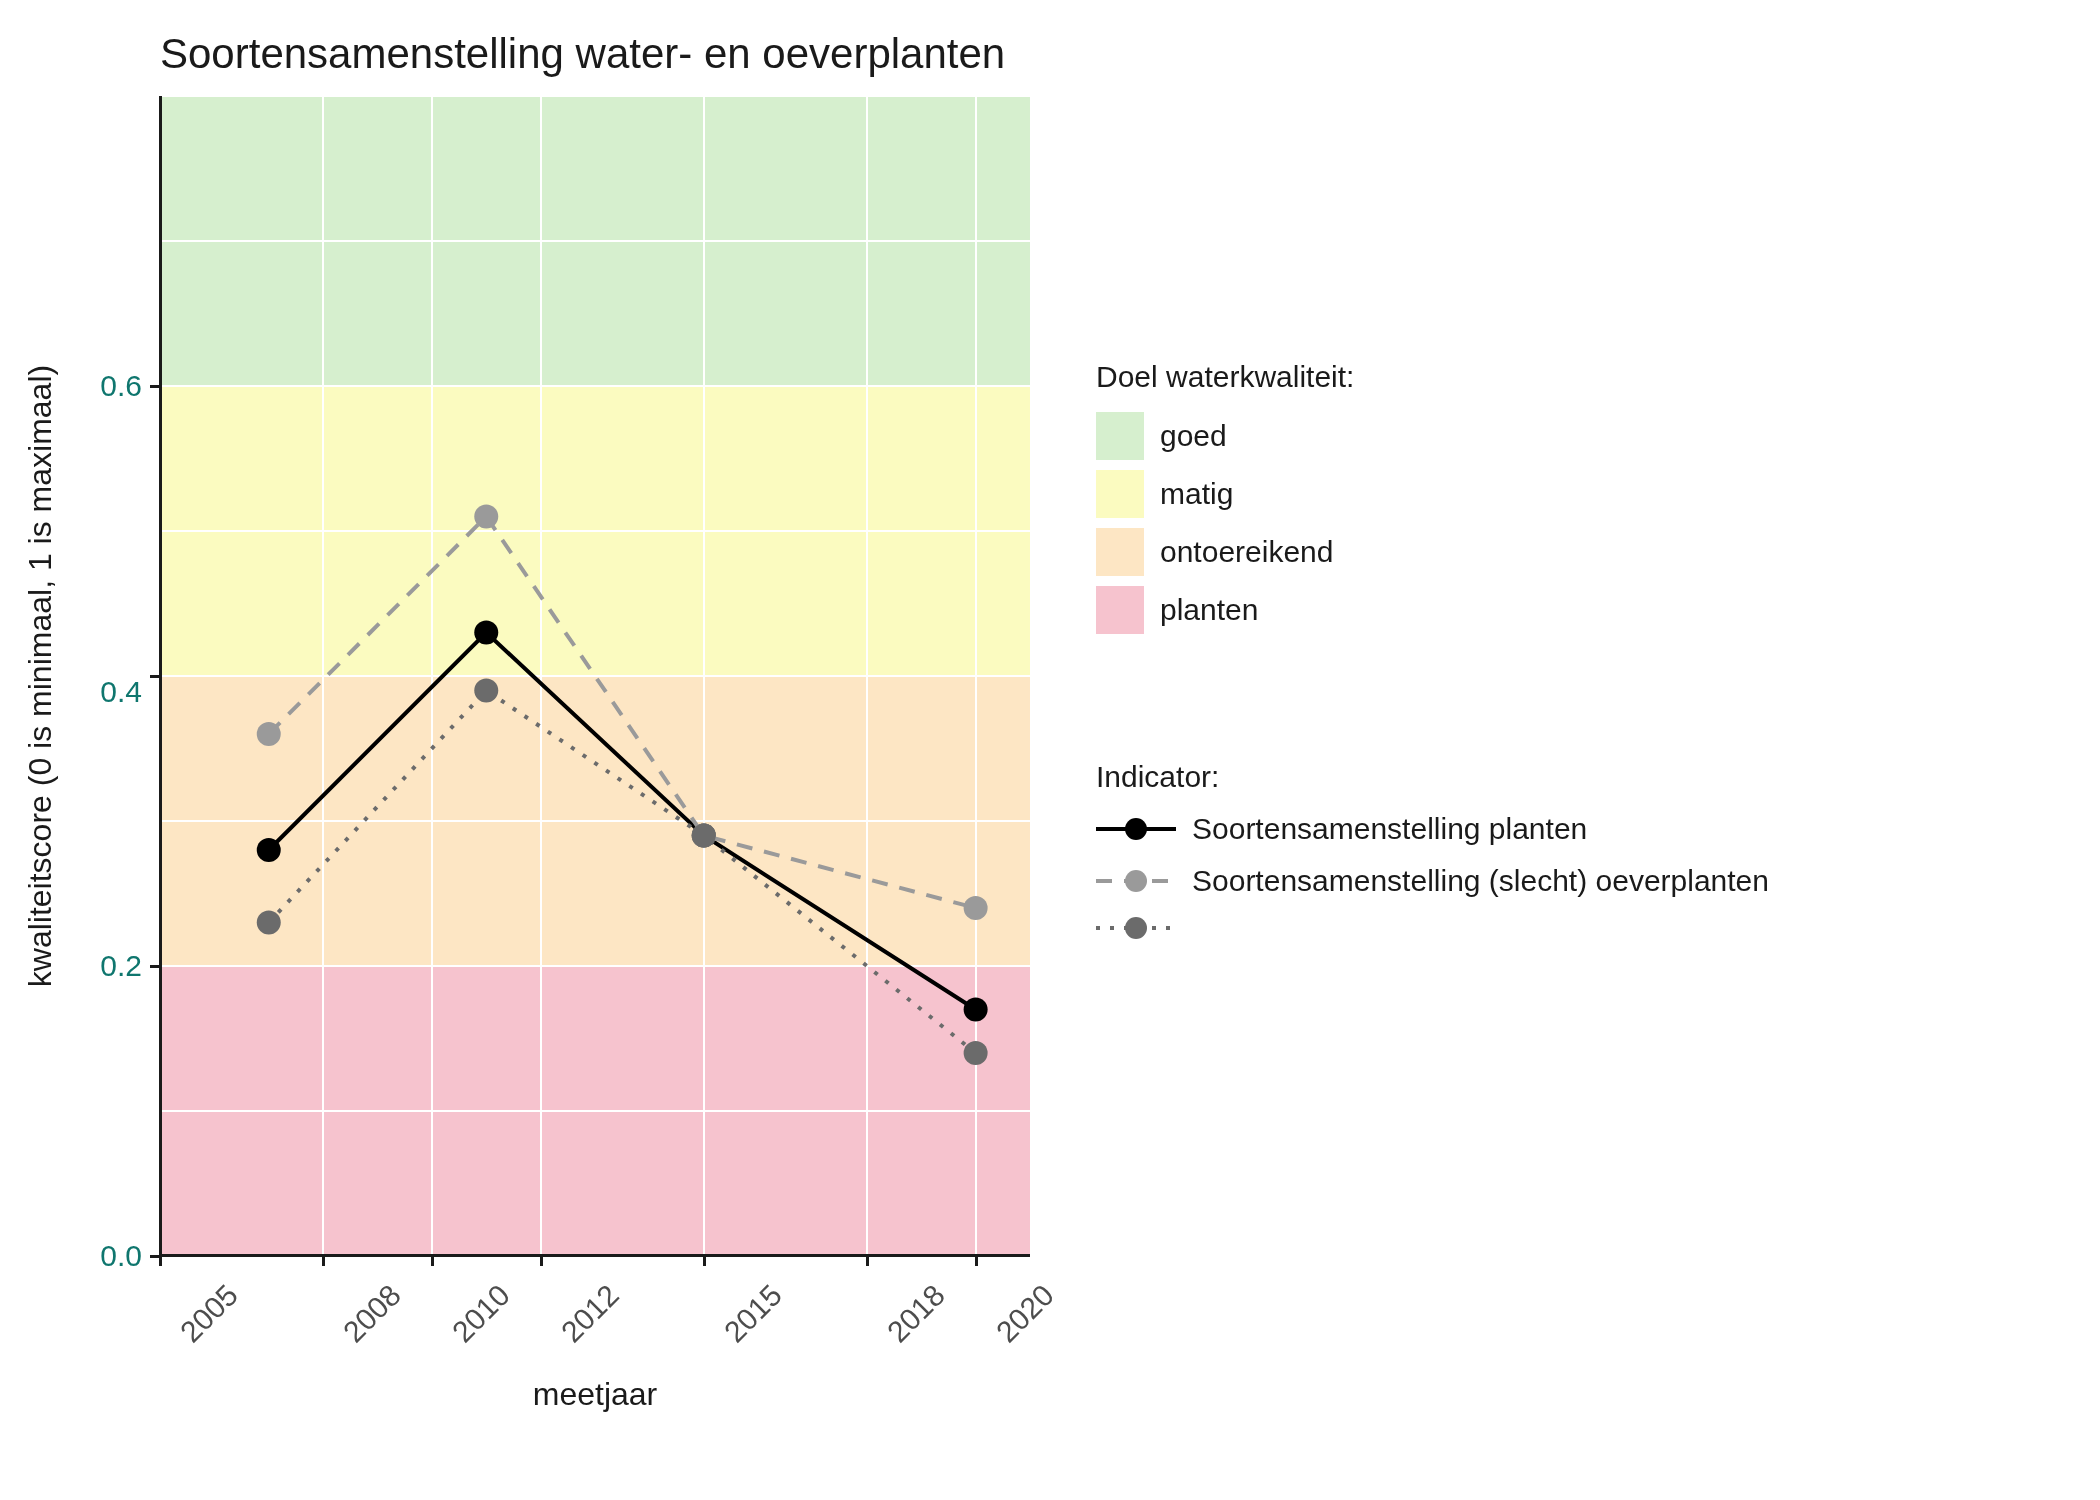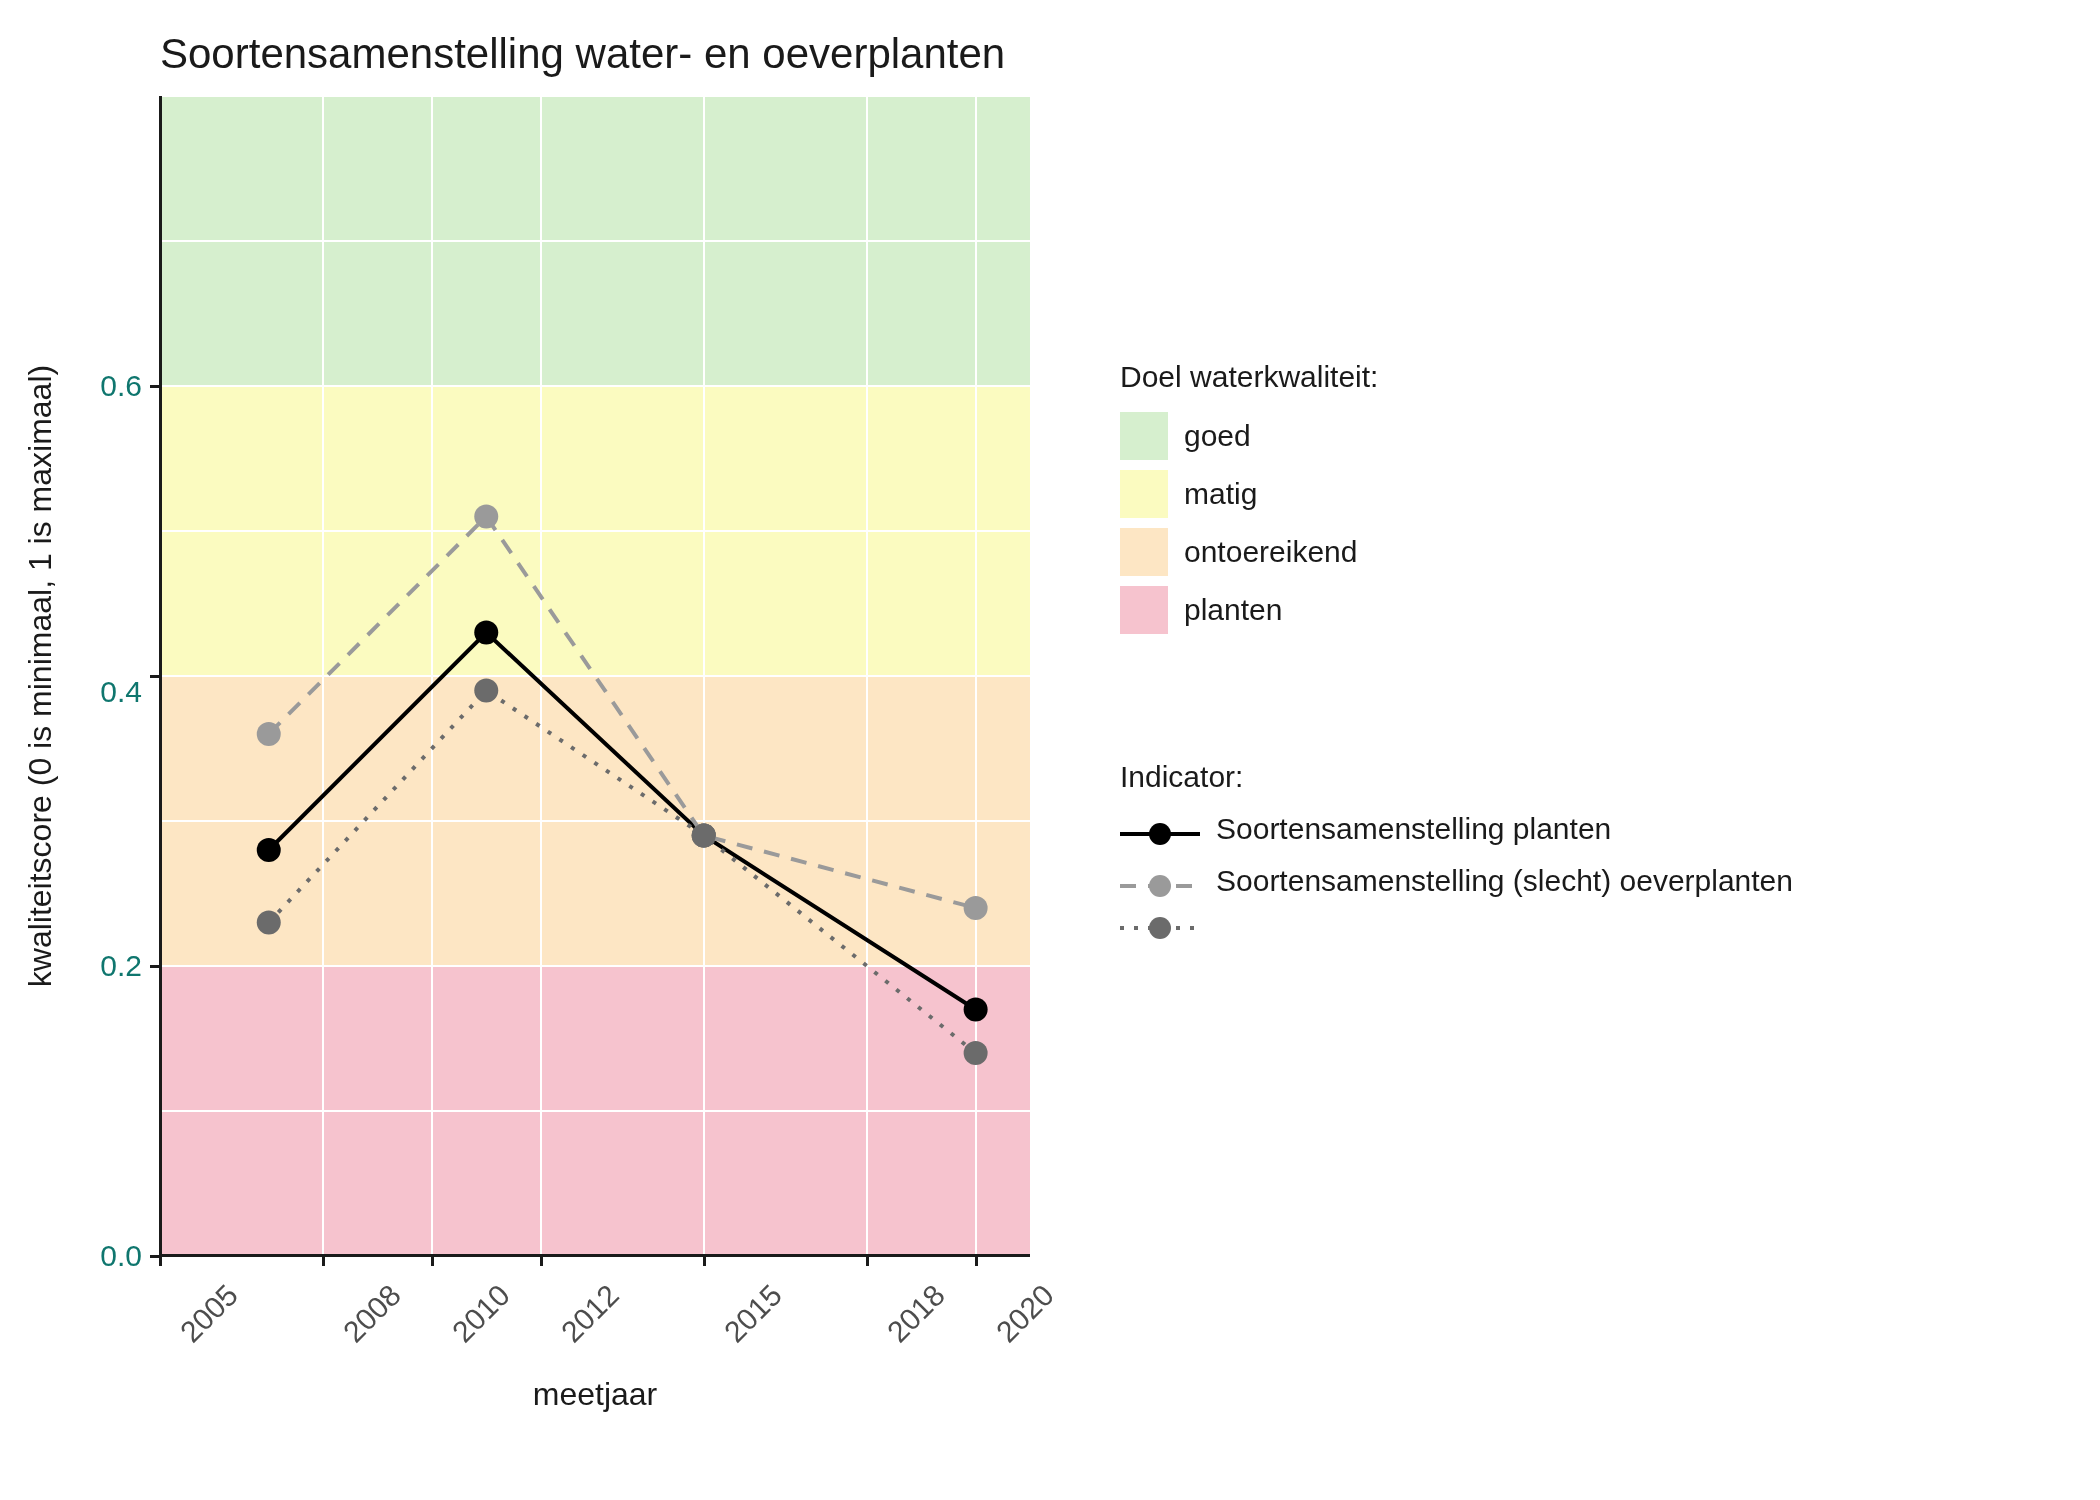--- a/index.html
+++ b/index.html
@@ -92,42 +92,42 @@
   }
   svg.series {
     position: absolute;
     left: 0; top: 0;
     width: 100%; height: 100%;
     overflow: visible;
     pointer-events: none;
   }
   .legend {
     position: absolute;
-    left: 1100px;
+    left: 1076px;
     font-size: 30px;
     padding-left: 20px;
   }
   .legend-title {
     font-size: 30px;
     margin-bottom: 18px;
   }
   .legend-item {
     display: flex;
     align-items: center;
     gap: 16px;
     margin: 10px 0;
   }
   .swatch {
     width: 48px; height: 48px;
     display: inline-block;
     flex-shrink: 0;
   }
   .indicator-item {
     display: flex;
-    align-items: flex-end;
+    align-items: center;
     gap: 16px;
     margin: 18px 0;
   }
   .indicator-sample {
     width: 80px; height: 24px;
     position: relative;
     flex-shrink: 0;
   }
   .indicator-sample svg {
     position: absolute; inset: 0; overflow: visible;

